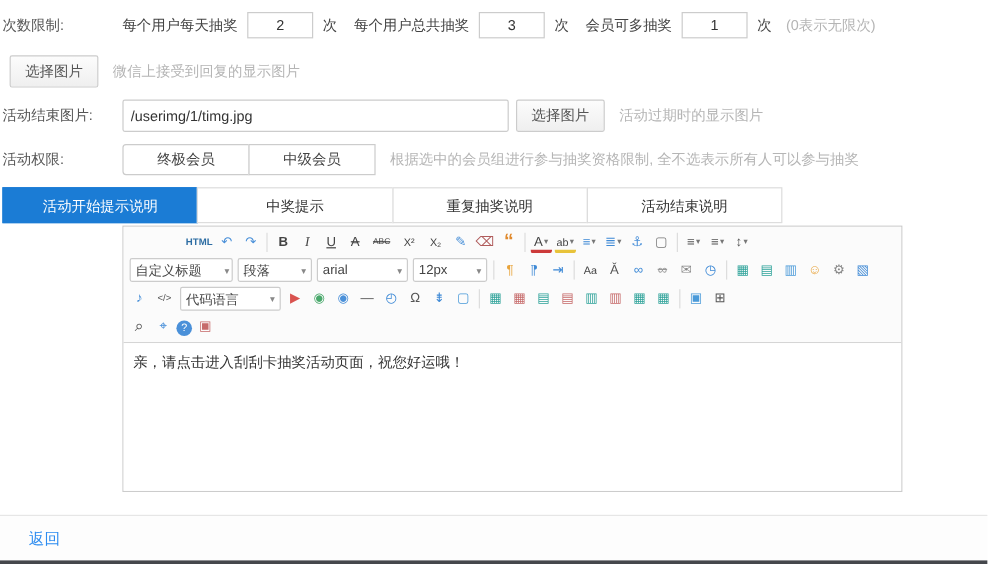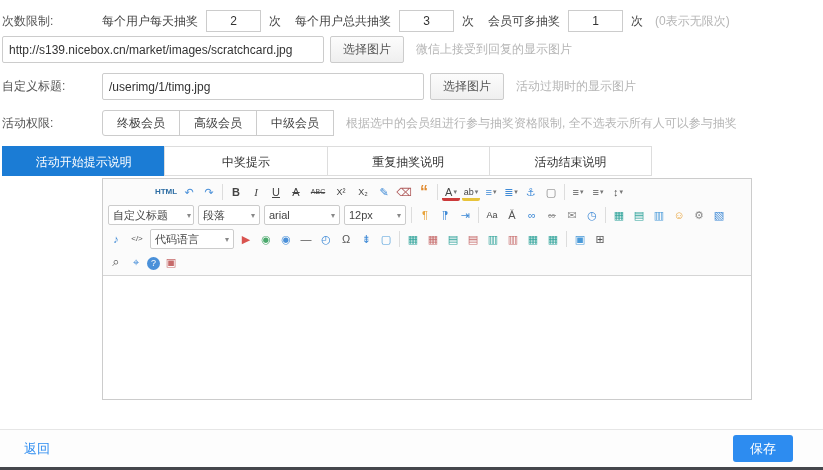--- a/index.html
+++ b/index.html
@@ -4,28 +4,28 @@
 <style>
   * { box-sizing: border-box; }
   html,body { margin:0; padding:0; }
   body {
     width:823px; height:470px; overflow:hidden;
     font-family:"Liberation Sans","DejaVu Sans",sans-serif;
     font-size:12px; color:#444; background:#fff; position:relative;
   }
   .page { padding:10px 0 0 2px; }
   .frow { display:flex; align-items:center; margin-bottom:10px; }
-  .frow.r1 { margin-bottom:4px; }
+  .frow.r1 { margin-bottom:14px; }
   .flabel { flex:0 0 100px; width:100px; color:#555; }
   .num-input { width:55px; height:22px; border:1px solid #ccc; text-align:center; margin:0 8px; font-size:12px; color:#333; }
   .gap { margin-left:14px; }
   .hint { color:#b5b5b5; margin-left:12px; }
   .url-input { width:322px; height:27px; border:1px solid #ccc; padding:0 6px; font-size:12px; color:#333; border-radius:2px; }
   .img-btn { margin-left:6px; height:27px; padding:0 12px; border:1px solid #ccc; background:linear-gradient(#fcfcfc,#efefef); color:#555; font-size:12px; border-radius:2px; cursor:pointer; }
-  .member-btn { height:26px; padding:0 14px; background:#fff; border:1px solid #ccc; margin-left:-1px; font-size:12px; color:#444; cursor:pointer; }
+  .member-btn { height:26px; padding:0 28px; background:#fff; border:1px solid #ccc; margin-left:-1px; font-size:12px; color:#444; cursor:pointer; }
   .member-btn.first { border-radius:3px 0 0 3px; margin-left:0; }
   .member-btn.last { border-radius:0 3px 3px 0; }
   .tabs { display:flex; width:650px;font-family:Liberation Serif, serif; }
   .tab { flex:1; height:30px; line-height:30px; text-align:center; background:#fff; border:1px solid #ddd; margin-left:-1px; cursor:pointer; color:#333; white-space:nowrap; }
   .tab:first-child { margin-left:0; }
   .tab.active { background:#1b7cd5; border-color:#1b7cd5; color:#fff; }
   .editor-row { margin-bottom:0; align-items:flex-start; }
   .editor { width:650px; height:222px; border:1px solid #ccc; display:flex; flex-direction:column; margin-top:2px; }
   .toolbar { background:#fbfbfb; border-bottom:1px solid #d5d5d5; padding:2px 3px; overflow:hidden; }
   .tb-row { display:flex; align-items:center; padding:1px 0; }
@@ -54,36 +54,34 @@
     <span class="gap">每个用户总共抽奖</span>
     <input class="num-input" value="3" style="">
     <span>次</span>
     <span class="gap">会员可多抽奖</span>
     <input class="num-input" value="1" style="">
     <span>次</span>
     <span class="hint">(0表示无限次)</span>
   </div>
 
   <div class="frow">
-    <input class="url-input" value="http://s139.nicebox.cn/market/images/scratchcard.jpg" style="">
     <button class="img-btn">选择图片</button>
     <span class="hint">微信上接受到回复的显示图片</span>
   </div>
 
   <div class="frow">
-    <span class="flabel">自定义标题:</span>
+    <span class="flabel">活动结束图片:</span>
     <input class="url-input" value="/userimg/1/timg.jpg" style="">
     <button class="img-btn">选择图片</button>
     <span class="hint">活动过期时的显示图片</span>
   </div>
 
   <div class="frow">
     <span class="flabel">活动权限:</span>
     <button class="member-btn first">终极会员</button>
-    <button class="member-btn">高级会员</button>
     <button class="member-btn">中级会员</button>
     <span class="hint">根据选中的会员组进行参与抽奖资格限制, 全不选表示所有人可以参与抽奖</span>
   </div>
 
   <div class="frow" style="margin-bottom:0;">
     <div class="tabs">
       <div class="tab active">活动开始提示说明</div>
       <div class="tab">中奖提示</div>
       <div class="tab">重复抽奖说明</div>
       <div class="tab">活动结束说明</div>
@@ -185,22 +183,24 @@
             <span class="tb-icon" style="color: rgb(74, 154, 217);">▣</span>
             <span class="tb-icon" style="color: rgb(85, 85, 85);">⊞</span>
           </div>
           <div class="tb-row">
             <span class="tb-icon" style="color: rgb(85, 85, 85); font-size: 13px;">⌕</span>
             <span class="tb-icon" style="color: rgb(74, 144, 217);">⌖</span>
             <span class="tb-icon" style="background: rgb(74, 144, 217); color: rgb(255, 255, 255); border-radius: 50%; min-width: 13px; width: 13px; height: 13px; line-height: 13px; font-size: 9px; margin-top: 3px;">?</span>
             <span class="tb-icon" style="color: rgb(198, 106, 106);">▣</span>
           </div>
         </div>
+      <div class="content">
+        <p>亲，请点击进入刮刮卡抽奖活动页面，祝您好运哦！</p>
+      </div>
     </div>
   </div>
 
 </div>
 
 <div class="footer">
   <a class="back-link">返回</a>
-  <button class="save-btn">保存</button>
 </div>
 <div class="bottom-bar"></div>
 
 </body></html>

